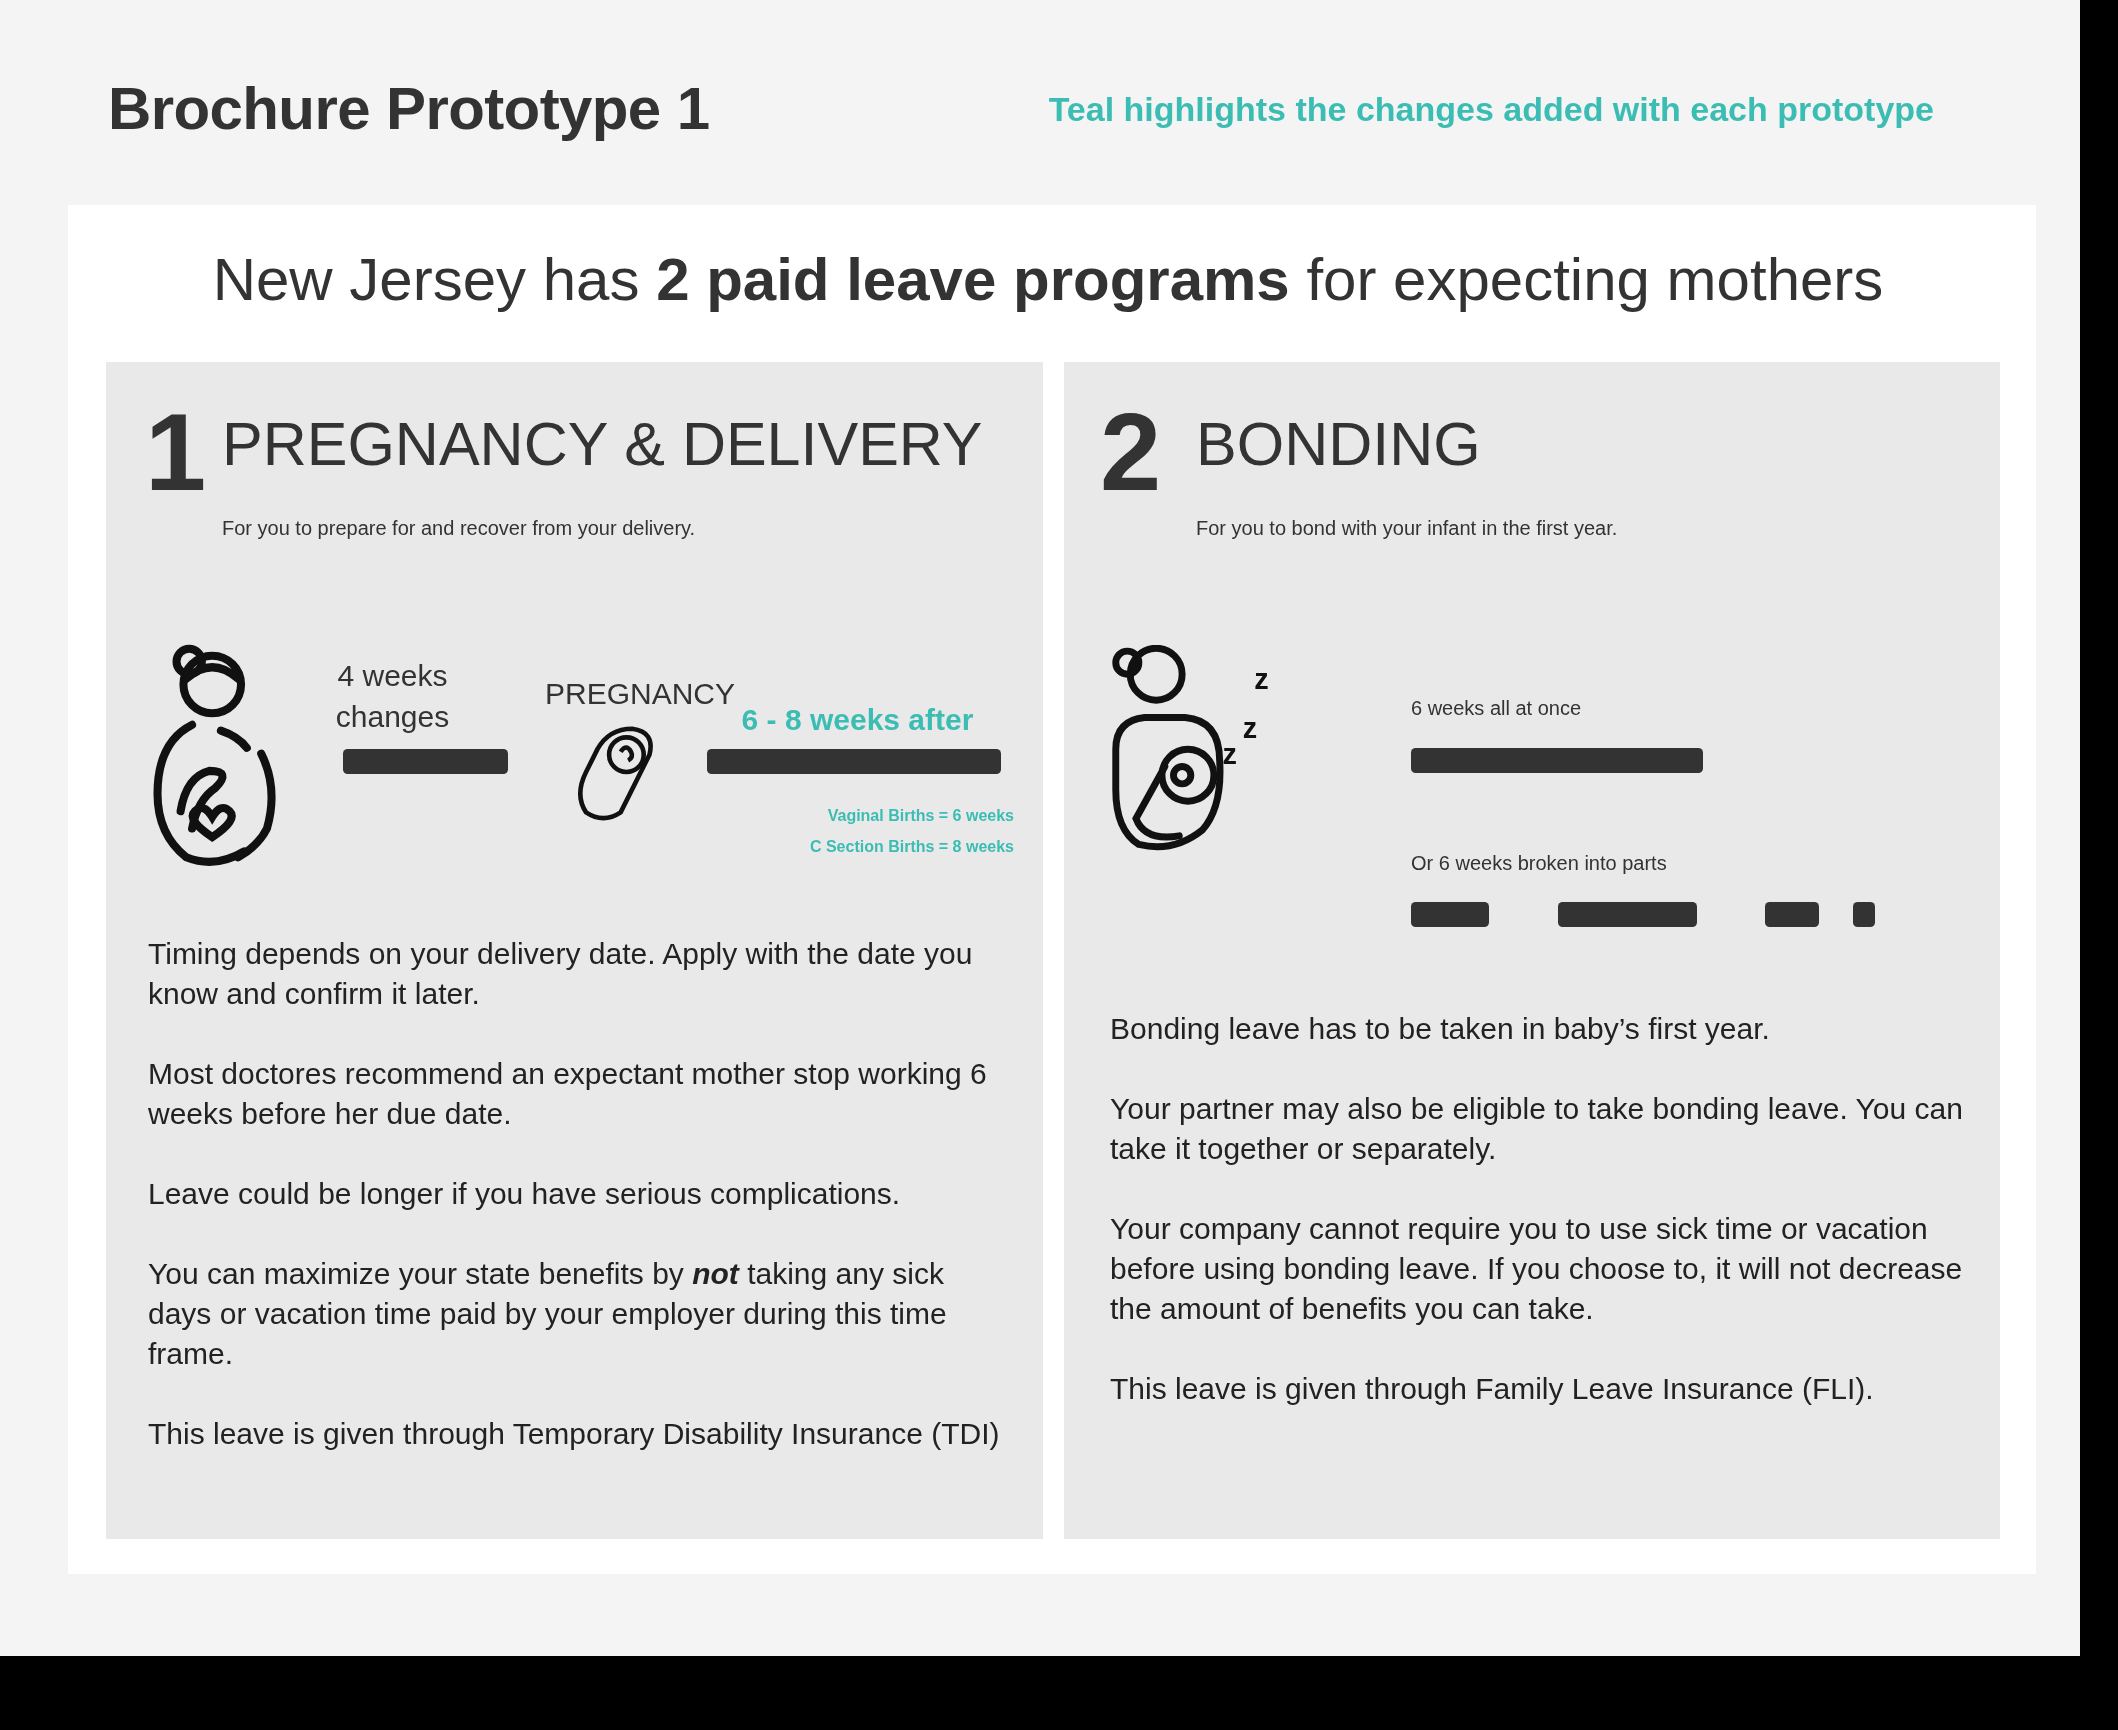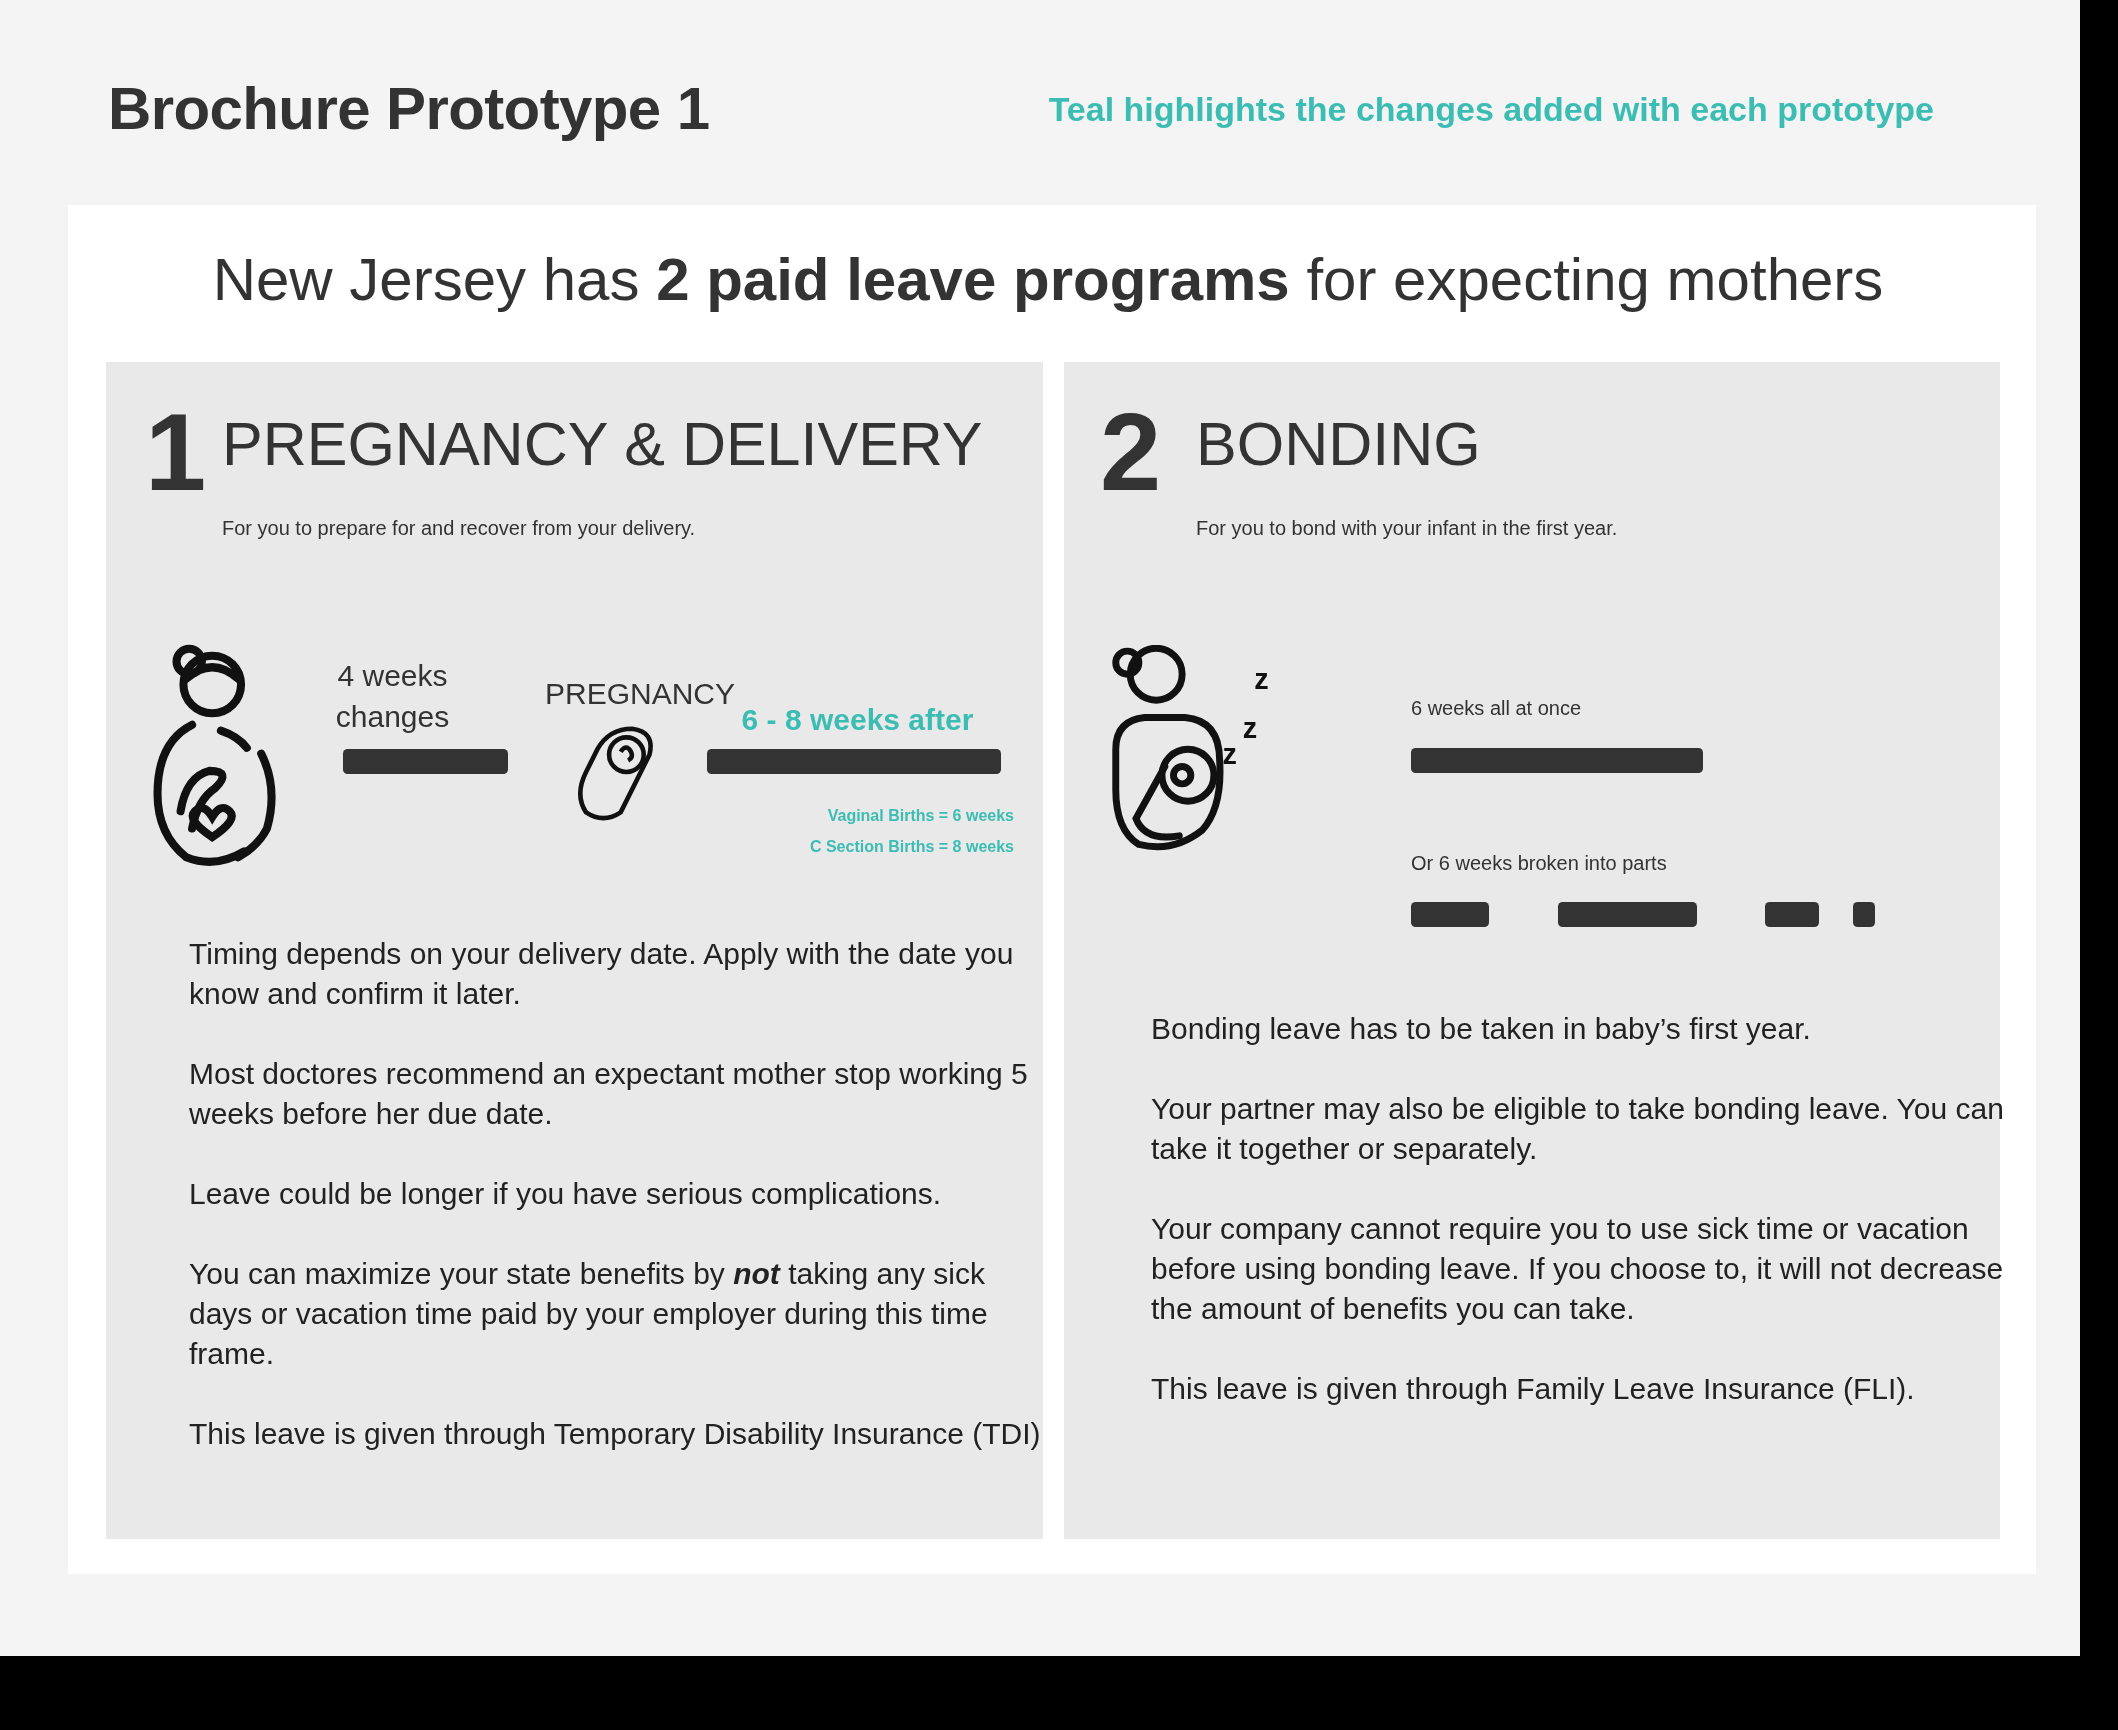--- a/index.html
+++ b/index.html
@@ -12,21 +12,21 @@
   .headline b{font-weight:bold;}
   .panel{position:absolute;top:157px;height:1177px;background:#e9e9e9;}
   .p1{left:38px;width:937px;}
   .p2{left:996px;width:936px;}
   .num{position:absolute;font-size:110px;font-weight:bold;color:#333;line-height:1;}
   .ptitle{position:absolute;font-size:61px;color:#333;}
   .sub{position:absolute;font-size:20px;color:#333;}
   .lbl{position:absolute;font-size:30px;color:#333;text-align:center;line-height:1.35;}
   .teal{color:#3bbdb3;font-weight:bold;}
   .bar{position:absolute;height:25.4px;background:#333;border-radius:4.6px;}
-  .body{position:absolute;font-size:30px;line-height:40px;color:#222;margin-left:41px;}
+  .body{position:absolute;font-size:30px;line-height:40px;color:#222;}
   .body p{margin:0 0 40px 0;}
   .icon{position:absolute;}
   .small{position:absolute;font-size:16px;line-height:31px;text-align:right;}
 </style>
 </head>
 <body>
 
 <div class="page">
   <div class="title">Brochure Prototype 1</div>
   <div class="note">Teal highlights the changes added with each prototype</div>
@@ -65,21 +65,21 @@
 
       <div class="lbl teal" style="left:601px;top:338px;width:301px;">6 - 8 weeks after</div>
       <div class="bar" style="left:601px;top:387px;width:294px;"></div>
       <div class="small teal" style="left:584px;top:438px;width:324px;">
           <div>Vaginal Births = 6 weeks</div>
           <div>C Section Births = 8 weeks</div>
         </div>
 
       <div class="body" style="left:42px;top:572px;width:867px;">
         <p>Timing depends on your delivery date. Apply with the date you know and confirm it later.</p>
-        <p>Most doctores recommend an expectant mother stop working 5 weeks before her due date.</p>
+        <p>Most doctores recommend an expectant mother stop working 6 weeks before her due date.</p>
         <p>Leave could be longer if you have serious complications.</p>
         <p><span>You can maximize your state benefits by </span><b><i>not</i></b><span> taking any sick days or vacation time paid by your employer during this time frame.</span></p>
         <p>This leave is given through Temporary Disability Insurance (TDI)</p>
       </div>
     </div>
 
     <div class="panel p2">
       <div class="num" style="left:36px;top:35px;">2</div>
       <div class="ptitle" style="left:132px;top:47px;">BONDING</div>
       <div class="sub" style="left:132px;top:155px;">For you to bond with your infant in the first year.</div>

